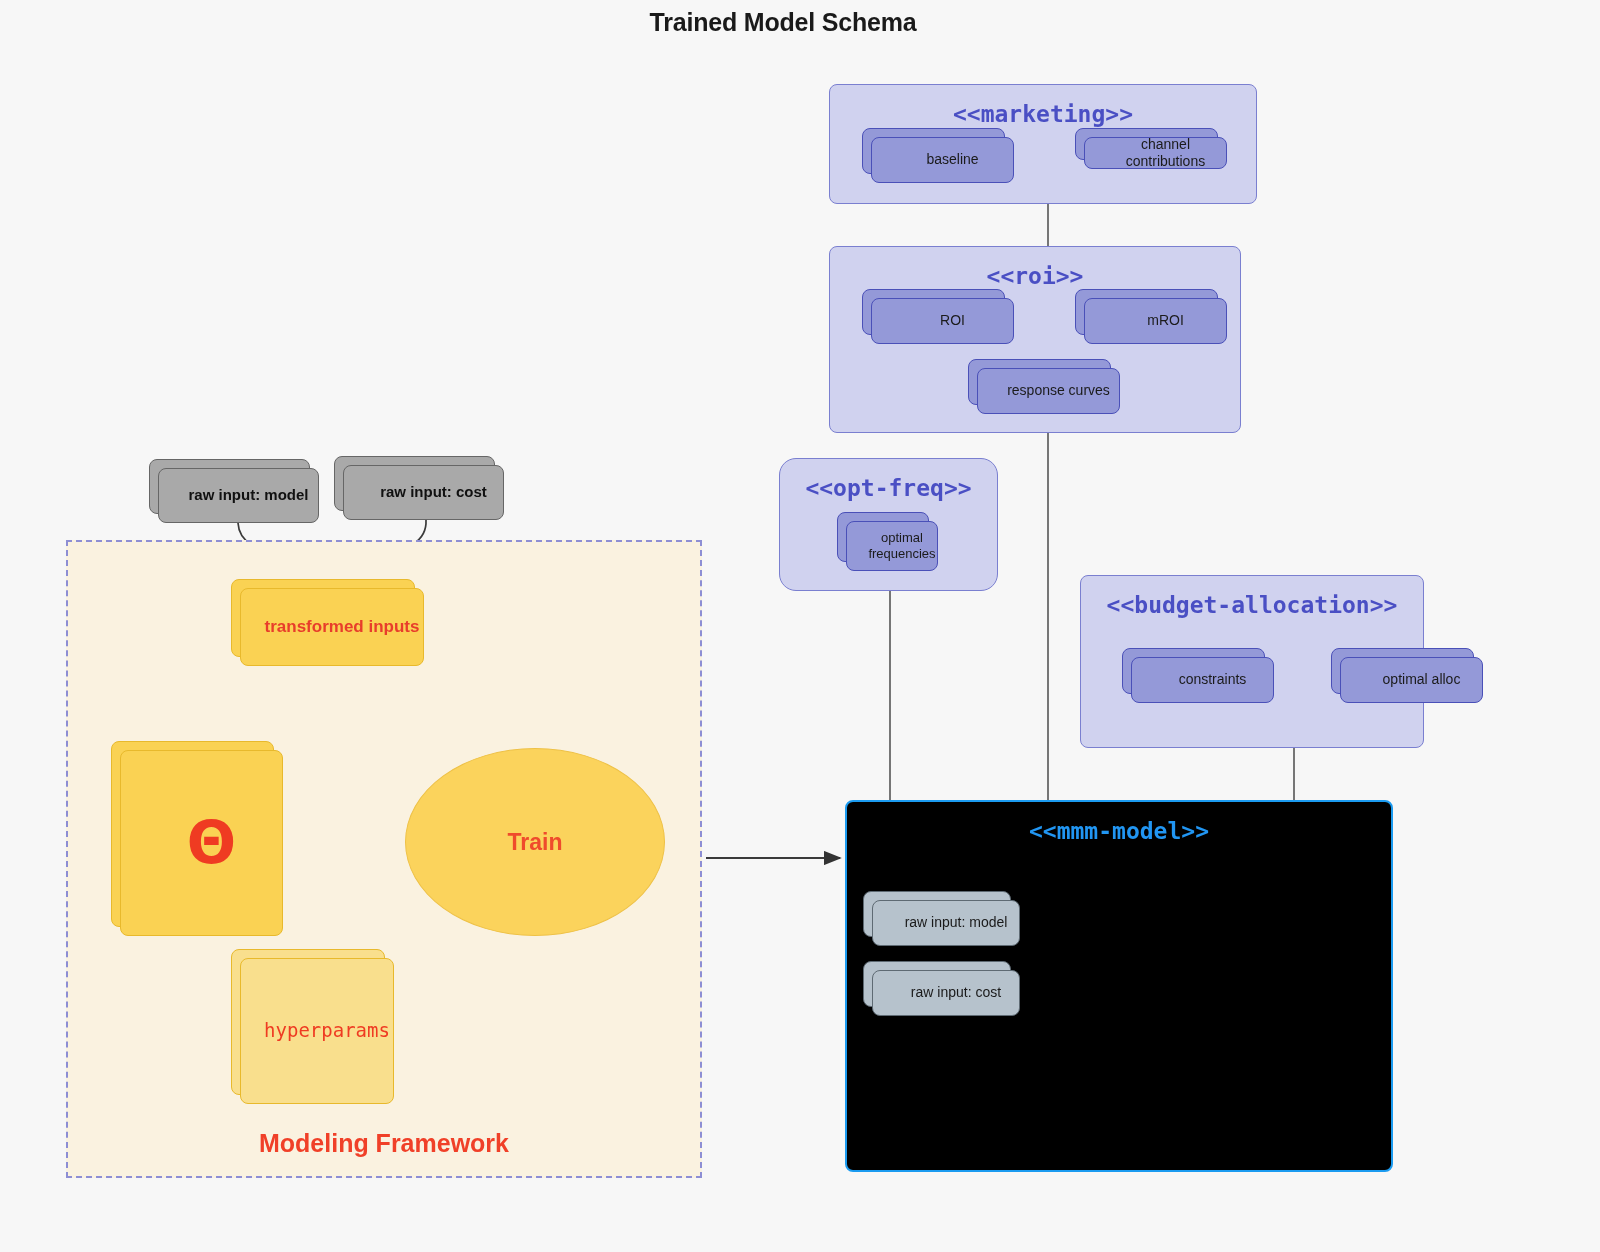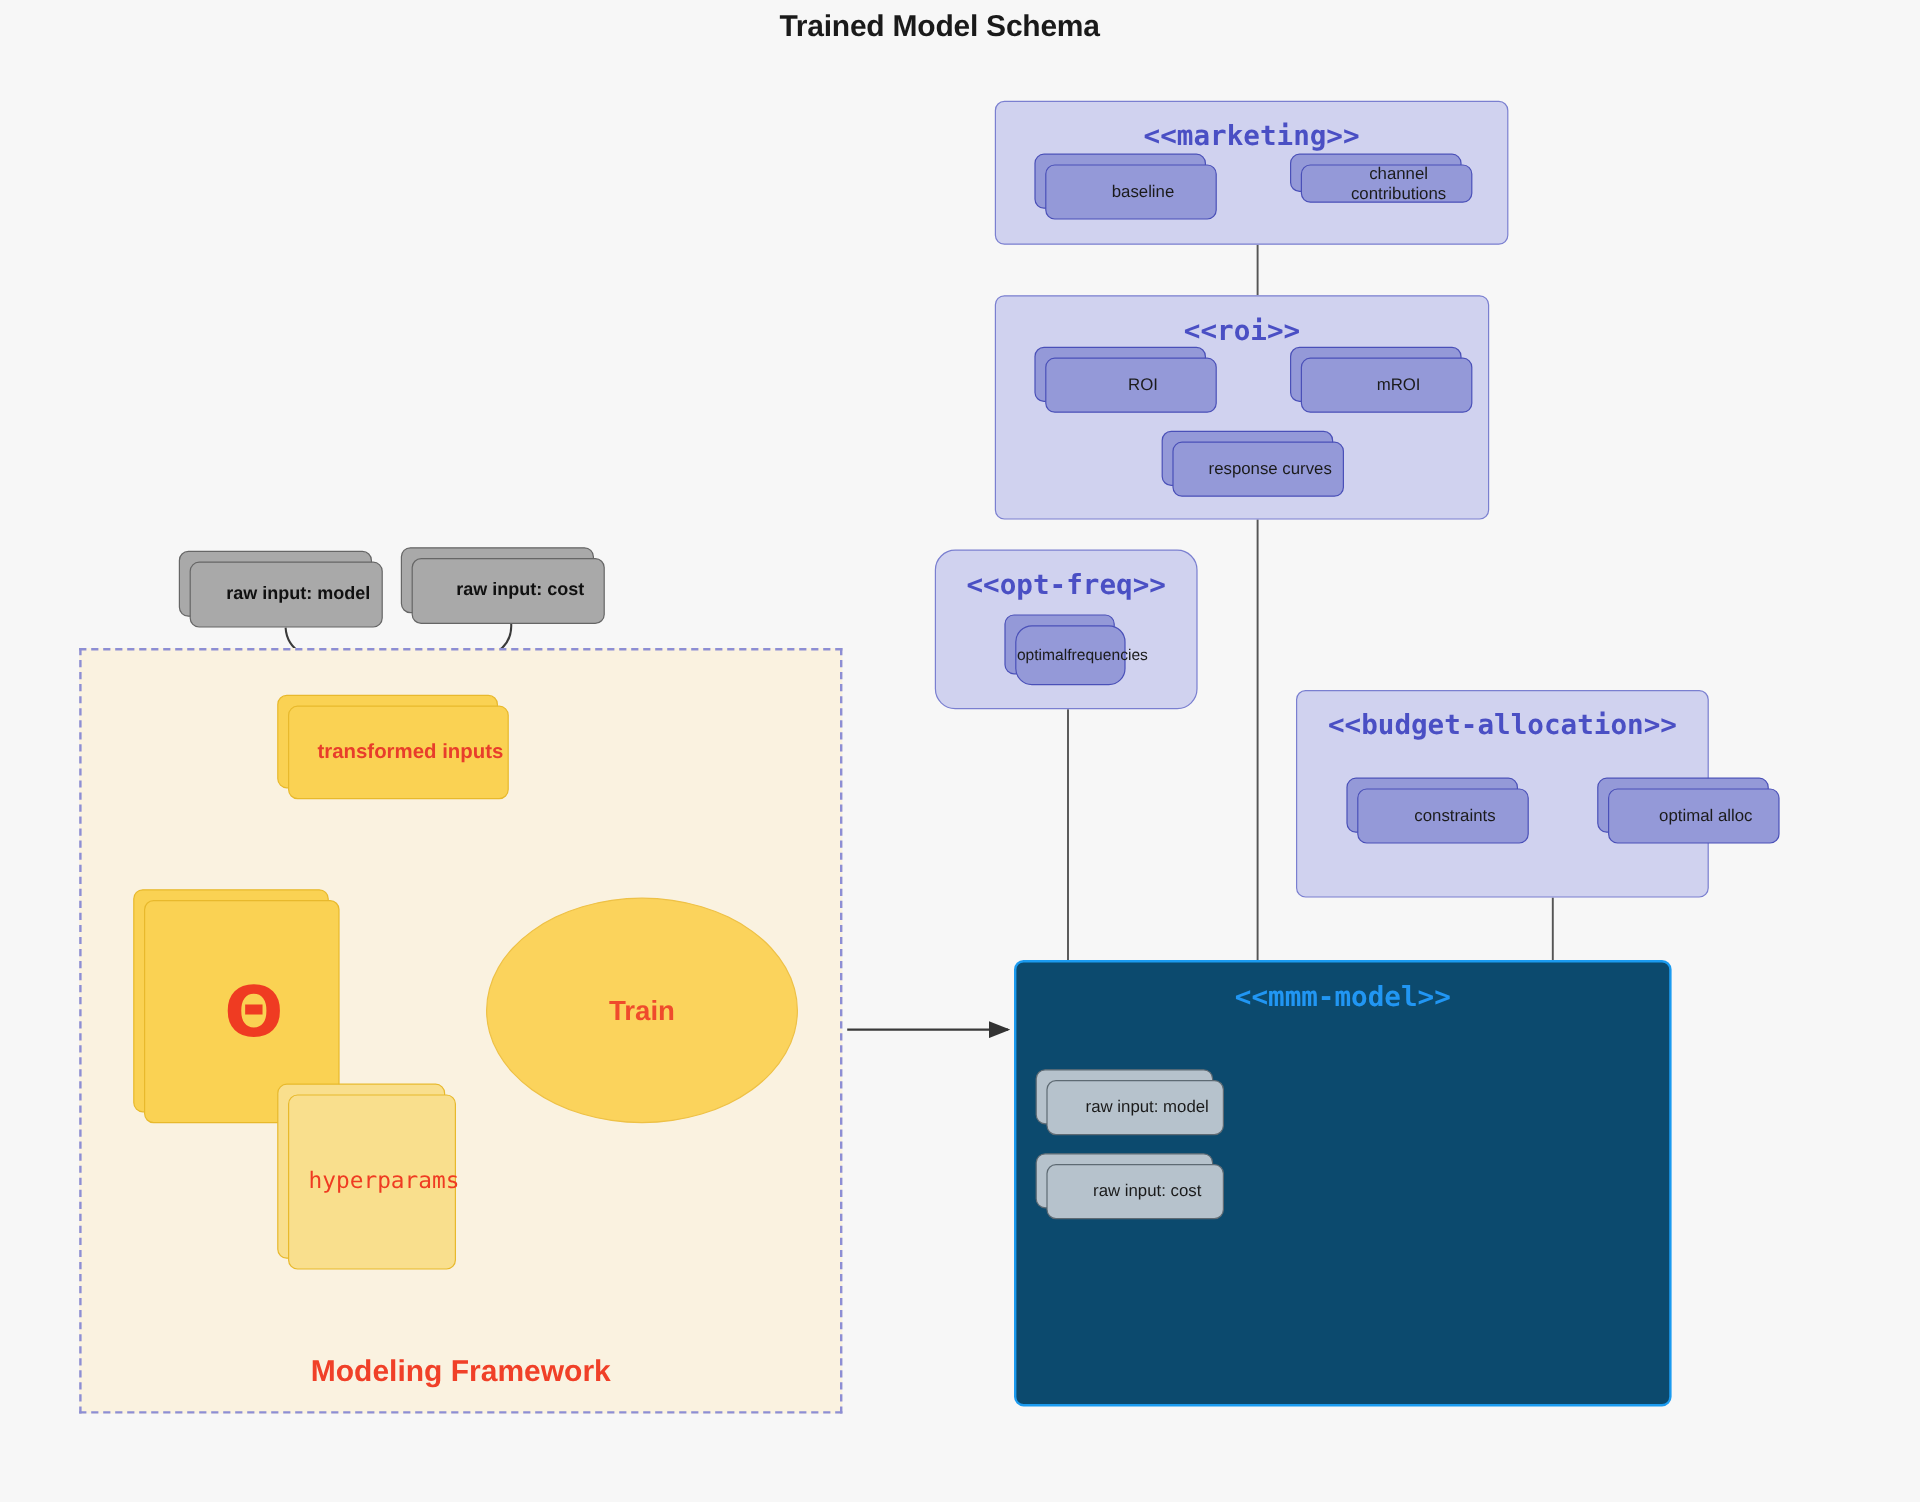--- a/index.html
+++ b/index.html
@@ -177,21 +177,21 @@
   }
 
   
   #mmm-model {
     position: absolute;
     left: 845px;
     top: 800px;
     width: 548px;
     height: 372px;
     box-sizing: border-box;
-    background: #0c4a6e;
+    background: #000000;
     border: 2.4px solid #1b9bf0;
     border-radius: 8px;
   }
   #mmm-title {
     position: absolute;
     left: 0; right: 0;
     top: 16px;
     text-align: center;
     font-family: "DejaVu Sans Mono", "Liberation Mono", monospace;
     font-weight: bold;
@@ -312,21 +312,21 @@
 <div class="stack card-purple" style="left:977px; top:368px; width:143px; height:46px;">
   <div class="sheet-back"></div>
   <div class="sheet-front">response curves</div>
 </div>
 
 <div class="pkg" style="left:779px; top:458px; width:219px; height:133px;border-radius:17px;">
   <div class="pkg-title">&lt;&lt;opt-freq&gt;&gt;</div>
 </div>
 <div class="stack card-purple" style="left:846px; top:521px; width:92px; height:50px;">
   <div class="sheet-back"></div>
-  <div class="sheet-front" style="flex-direction:row; font-size:13px;border-radius:14px;">
+  <div class="sheet-front" style="flex-direction:column; font-size:13px;">
     <span>optimal</span>
     <span>frequencies</span>
   </div>
 </div>
 
 <div class="pkg" style="left:1080px; top:575px; width:344px; height:173px;">
   <div class="pkg-title">&lt;&lt;budget-allocation&gt;&gt;</div>
 </div>
 <div class="stack card-purple" style="left:1131px; top:657px; width:143px; height:46px;">
   <div class="sheet-back"></div>
@@ -357,21 +357,21 @@
 
 <div class="stack card-yellow-strong" style="left:120px; top:750px; width:163px; height:186px;">
   <div class="sheet-back"></div>
   <div class="sheet-front">
     <span id="theta-glyph">Θ</span>
   </div>
 </div>
 
 <div id="train-ellipse">Train</div>
 
-<div class="stack card-yellow-soft" style="left:240px; top:912px; width:140px; height:146px;">
+<div class="stack card-yellow-soft" style="left:240px; top:958px; width:154px; height:146px;">
   <div class="sheet-back"></div>
   <div class="sheet-front red-mono">hyperparams</div>
 </div>
 
 <div id="mmm-model">
   <div id="mmm-title">&lt;&lt;mmm-model&gt;&gt;</div>
 
   <div class="stack card-gray2" style="left:25px; top:98px; width:148px; height:46px;">
     <div class="sheet-back"></div>
     <div class="sheet-front">raw input: model</div>

